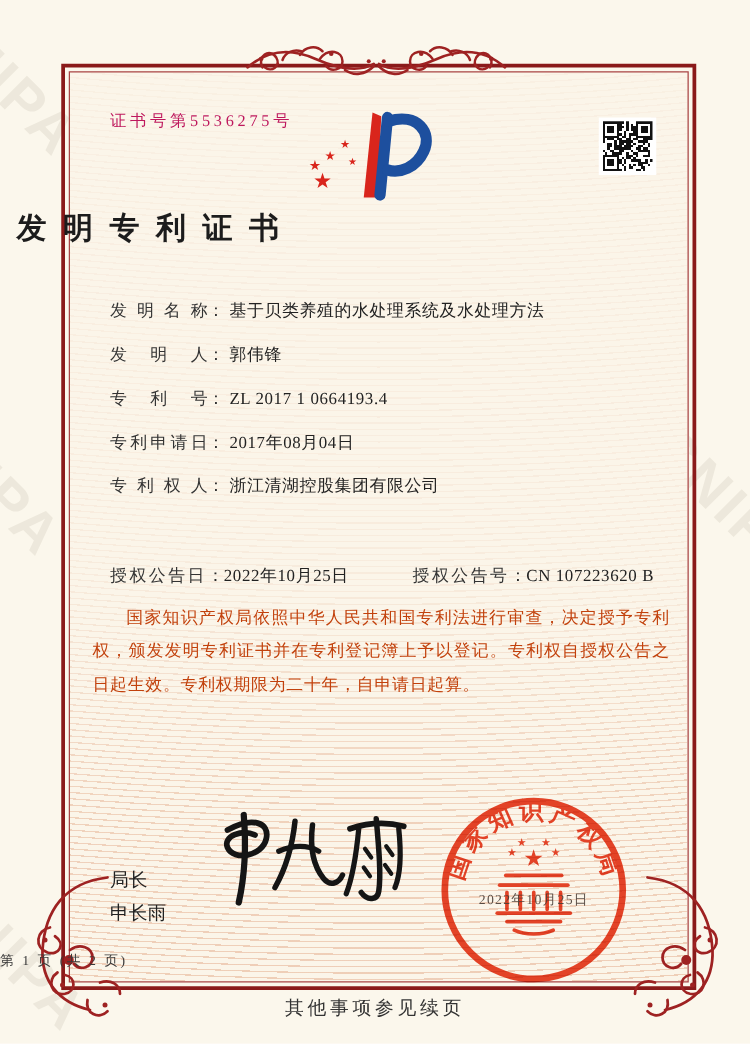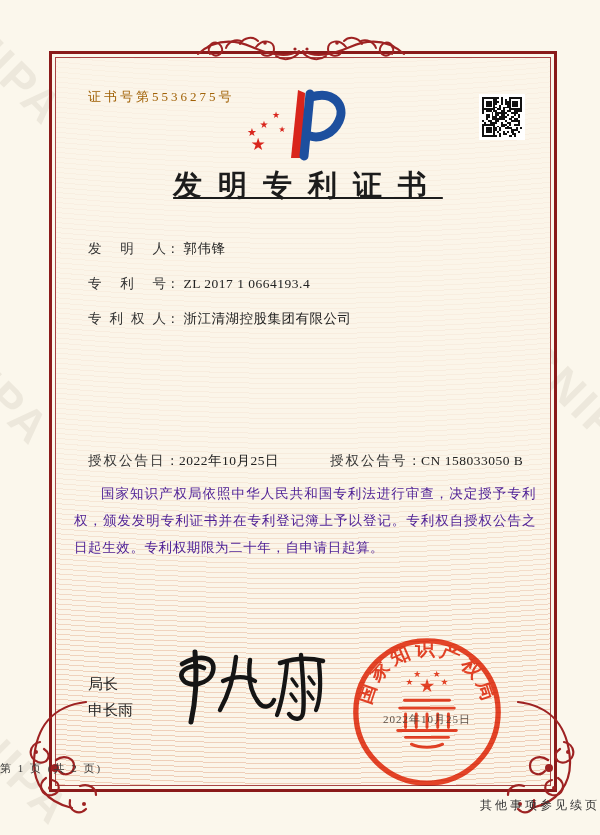--- a/index.html
+++ b/index.html
@@ -24,55 +24,55 @@
   }
   .frame-bg{
     position:absolute; inset:0;
     background:repeating-radial-gradient(circle at 50% -2600px,
       rgba(214,128,84,0.35) 0 1px, rgba(255,255,255,0) 1px 5px);
     -webkit-mask-image:linear-gradient(to bottom, rgba(0,0,0,0.12) 0%, rgba(0,0,0,0.22) 55%, rgba(0,0,0,0.85) 80%, rgba(0,0,0,0.95) 100%);
             mask-image:linear-gradient(to bottom, rgba(0,0,0,0.12) 0%, rgba(0,0,0,0.22) 55%, rgba(0,0,0,0.85) 80%, rgba(0,0,0,0.95) 100%);
   }
   .ornament{position:absolute; pointer-events:none;}
   
-  .cert-no{position:absolute; left:88px; top:88px; font-size:13px; letter-spacing:3px; color:#a16207;}
+  .cert-no{position:absolute; left:88px; top:88px; font-size:13px; letter-spacing:3px; color:#be185d;}
   .logo{position:absolute; left:236px; top:84px; width:132px; height:78px;}
   .qr{position:absolute; left:479px; top:94px; width:46px; height:46px; background:#fff; padding:3px; box-sizing:border-box;}
   .qr svg{display:block; width:40px; height:40px;}
   .title{
-    position:absolute; left:0; top:166px; width:100%; text-align:center;
-    font-size:29px; font-weight:600; letter-spacing:0.55em; text-indent:0.55em; color:#1c1c1c;text-decoration:underline;
+    position:absolute; left:0; top:166px; width:100%; 
+    font-size:24px; font-weight:600; letter-spacing:0.55em; text-indent:0.55em; color:#1c1c1c;
   }
   
   .fields{position:absolute; left:88px; top:240px; width:460px; font-size:13.5px;}
   .frow{height:35px; line-height:18px; white-space:nowrap;}
   .flabel{display:inline-block; width:78px; text-align:justify; text-align-last:justify; vertical-align:top; color:#333;}
   .fcolon{display:inline-block; margin-right:4px; color:#333;}
   .fvalue{color:#222; letter-spacing:0.5px;}
   .grant-row{position:absolute; left:88px; top:452px; width:460px; font-size:13.5px; white-space:nowrap;}
   .glabel{letter-spacing:2px; color:#333;text-align:center;}
   .grant-no{position:absolute; left:242px; top:0;}
   
   .body-text{
     position:absolute; left:74px; top:480px; width:462px;
-    font-size:13.5px; line-height:27px; letter-spacing:0.6px; color:#4c1d95;
+    font-size:13.5px; line-height:27px; letter-spacing:0.6px; color:#c2410c;
     text-align:justify;
   }
   .body-text p{margin:0; text-indent:2em;}
   
-  .director{position:absolute; left:88px; top:671px; font-family:"Liberation Sans","DejaVu Sans",sans-serif; font-size:15px; color:#222; line-height:26px; font-weight:500;}
+  .director{position:absolute; left:88px; top:692px; font-family:"Liberation Sans","DejaVu Sans",sans-serif; font-size:15px; color:#222; line-height:26px; font-weight:500;}
   .sig{position:absolute; left:162px; top:648px; width:170px; height:80px;}
   .seal{position:absolute; left:349px; top:634px; width:156px; height:156px; mix-blend-mode:multiply; opacity:0.95;}
   .seal-date{
     position:absolute; left:349px; top:712px; width:156px; text-align:center;
     font-size:11px; color:#4a3e36; letter-spacing:1px; opacity:0.9;
     font-family:"Liberation Serif","DejaVu Serif",serif;
   }
   .page-no{position:absolute; left:0; top:761px; width:100%; text-align:left; font-size:11px; letter-spacing:2px; color:#3a3a3a;}
-  .footer-note{position:absolute; left:0; top:797px; width:100%; text-align:right; font-size:12px; letter-spacing:3px; color:#333;}
+  .footer-note{position:absolute; left:0; top:797px; width:100%; text-align:center; font-size:15px; letter-spacing:3px; color:#333;}
 </style>
 </head>
 <body>
 
 <div class="page">
 
   <div class="wm" style="left:-35px; top:-12px;">CNIPA</div>
   <div class="wm" style="left:380px; top:232px;">CNIPA</div>
   <div class="wm" style="left:-48px; top:308px;">CNIPA</div>
   <div class="wm" style="left:548px; top:330px;">CNIPA</div>
@@ -413,33 +413,39 @@
           <rect x="15" y="20" width="1" height="1"></rect>
           <rect x="17" y="20" width="1" height="1"></rect>
         </g>
       </svg>
   </div>
 
   <div class="title">发明专利证书</div>
 
   <div class="fields">
     <div class="frow">
+      <span class="flabel">发明名称</span><span class="fcolon">：</span><span class="fvalue">基于贝类养殖的水处理系统及水处理方法</span>
+    </div>
+    <div class="frow">
       <span class="flabel">发明人</span><span class="fcolon">：</span><span class="fvalue">郭伟锋</span>
     </div>
     <div class="frow">
       <span class="flabel">专利号</span><span class="fcolon">：</span><span class="fvalue">ZL 2017 1 0664193.4</span>
     </div>
     <div class="frow">
+      <span class="flabel">专利申请日</span><span class="fcolon">：</span><span class="fvalue">2017年08月04日</span>
+    </div>
+    <div class="frow">
       <span class="flabel">专利权人</span><span class="fcolon">：</span><span class="fvalue">浙江清湖控股集团有限公司</span>
     </div>
   </div>
 
   <div class="grant-row">
     <span><span class="glabel">授权公告日</span><span>：</span><span class="fvalue">2022年10月25日</span></span>
-    <span class="grant-no"><span class="glabel">授权公告号</span><span>：</span><span class="fvalue">CN 158033050 B</span></span>
+    <span class="grant-no"><span class="glabel">授权公告号</span><span>：</span><span class="fvalue">CN 107223620 B</span></span>
   </div>
 
   <div class="body-text">
     <p>国家知识产权局依照中华人民共和国专利法进行审查，决定授予专利权，颁发发明专利证书并在专利登记簿上予以登记。专利权自授权公告之日起生效。专利权期限为二十年，自申请日起算。</p>
   </div>
 
   <div class="director">
     <div>局长</div>
     <div>申长雨</div>
   </div>

